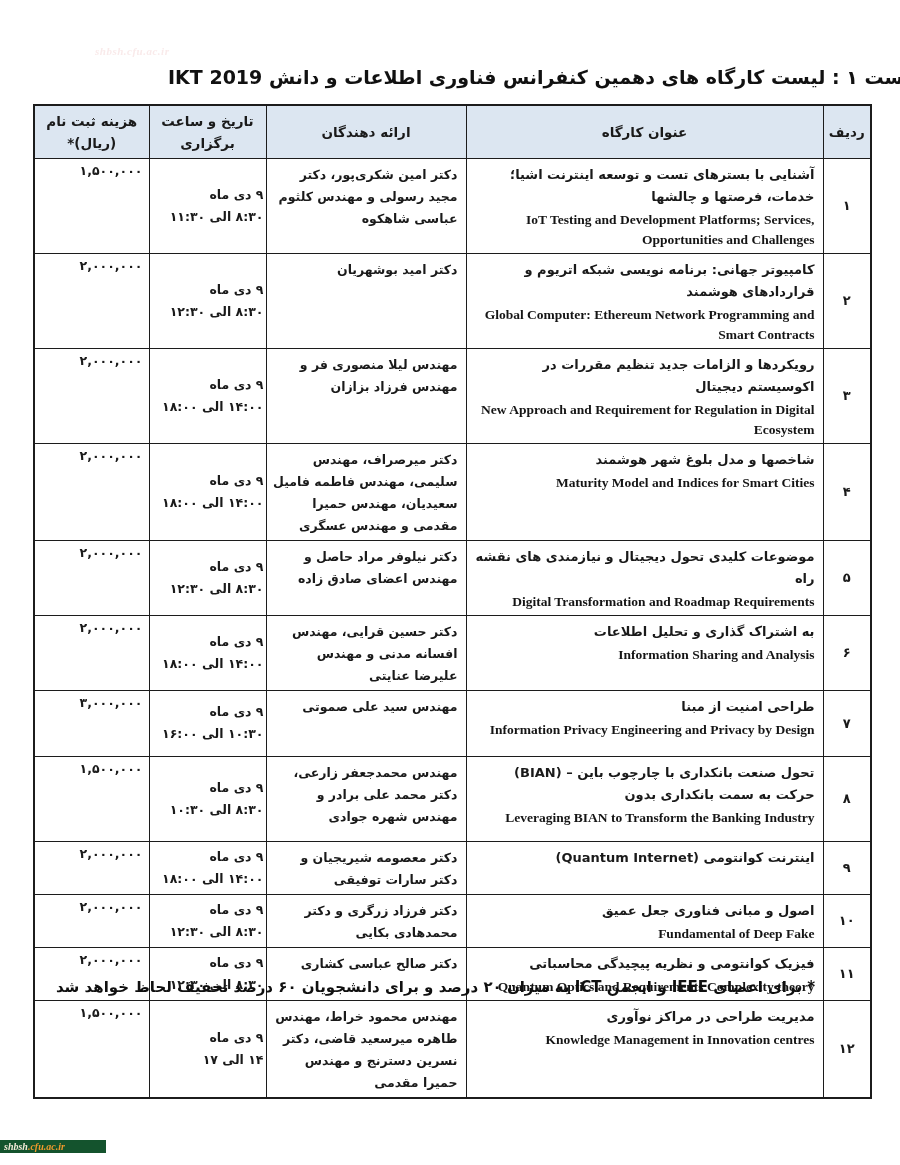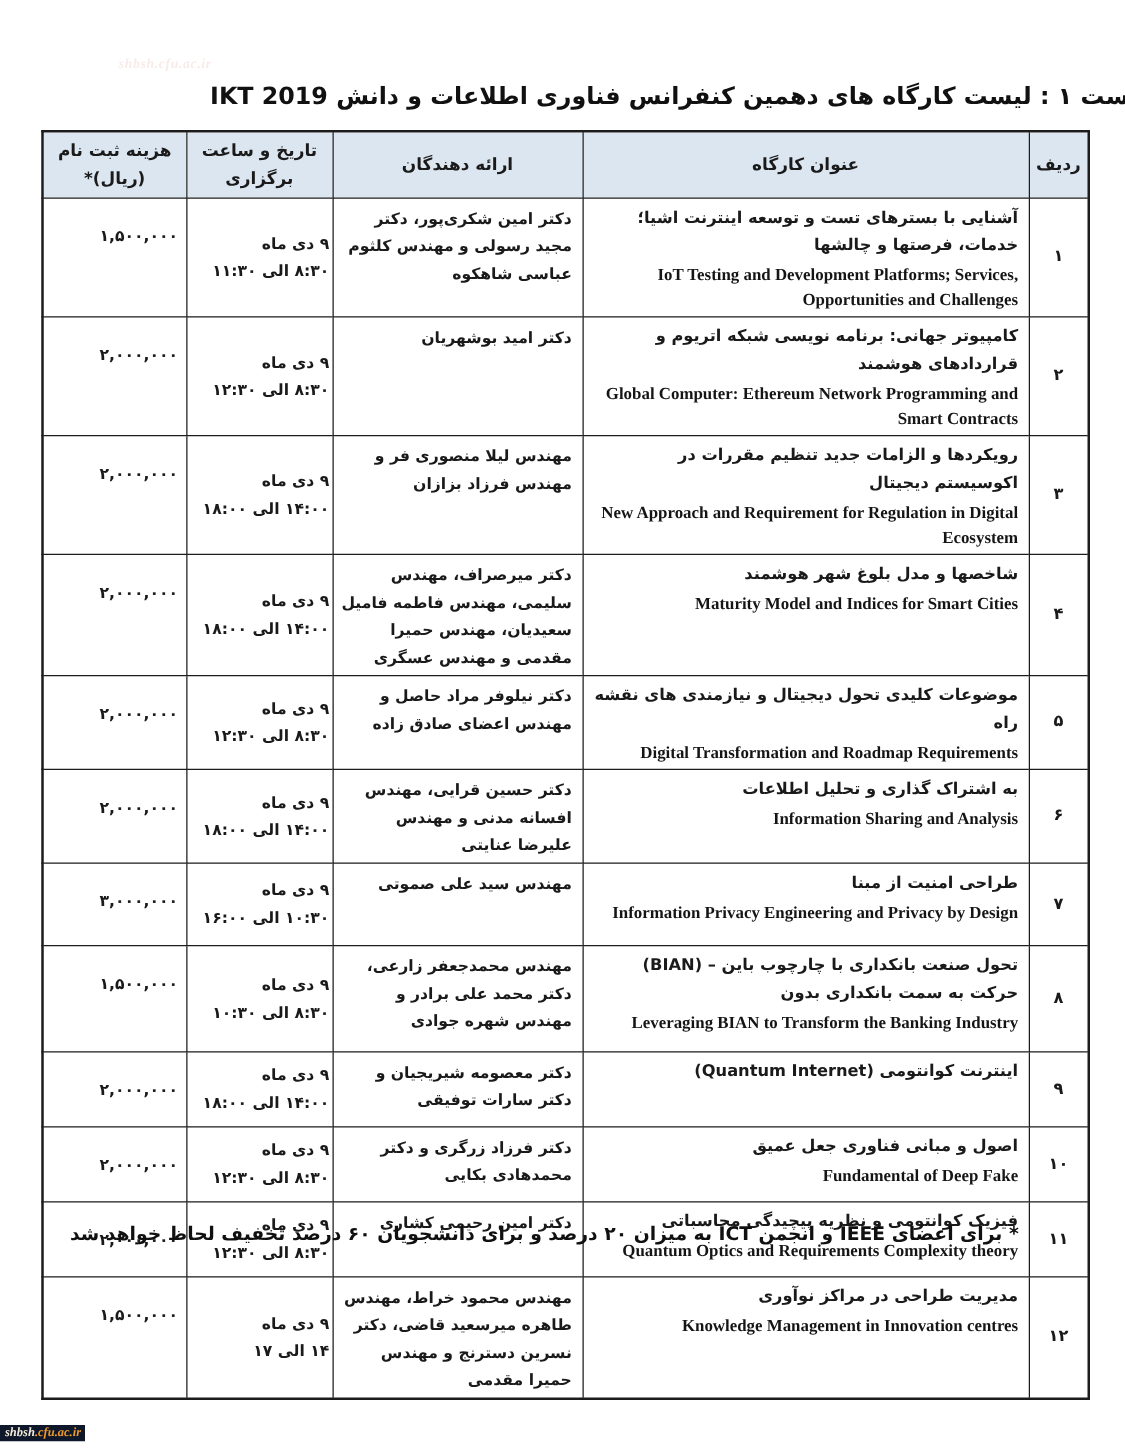--- a/index.html
+++ b/index.html
@@ -47,34 +47,34 @@
   td.c-pres{
     vertical-align:top;direction:rtl;text-align:right;
     font-size:12.5px;font-weight:bold;line-height:22px;padding:5px 8px 3px 5px;
   }
   td.c-date{
     vertical-align:middle;direction:rtl;text-align:right;
     font-size:12.5px;font-weight:bold;line-height:22px;padding:2px 2px;
   }
   td.c-fee{
     vertical-align:top;direction:rtl;text-align:right;
-    font-size:12.5px;font-weight:bold;padding:22px 6px;
+    font-size:12.5px;font-weight:bold;padding:4px 6px;
   }
   
   .footnotes{
     position:absolute;top:972px;left:33px;width:837px;direction:rtl;
     text-align:right;padding-right:55px;box-sizing:border-box;
   }
   .footnote{
     font-size:15px;font-weight:bold;line-height:30px;color:#101010;
     unicode-bidi:plaintext;
   }
   
   .wm-badge{
-    position:absolute;left:0;top:1140px;height:13px;width:68px;background:#0f172a;
+    position:absolute;left:0;top:1140px;height:13px;width:106px;background:#14532d;
     display:flex;align-items:center;padding-left:4px;box-sizing:border-box;
     font:italic bold 10px "Liberation Serif",serif;white-space:nowrap;
   }
   .wm-badge .host{color:#f2ead8;}
   .wm-badge .dom{color:#ef9a2d;}
 </style>
 </head>
 <body>
 
 <div class="wm-top">shbsh.cfu.ac.ir</div>
@@ -235,21 +235,21 @@
           <div>۸:۳۰ الی ۱۲:۳۰</div>
         </td>
         <td class="c-fee">۲,۰۰۰,۰۰۰</td>
       </tr>
       <tr style="height: 53px;">
         <td class="c-no">۱۱</td>
         <td class="c-title">
           <div class="fa">فیزیک کوانتومی و نظریه پیچیدگی محاسباتی</div>
           <div class="en align-left">Quantum Optics and Requirements Complexity theory</div>
         </td>
-        <td class="c-pres">دکتر امین رحیمی کشاری</td>
+        <td class="c-pres">دکتر صالح عباسی کشاری</td>
         <td class="c-date">
           <div>۹ دی ماه</div>
           <div>۸:۳۰ الی ۱۲:۳۰</div>
         </td>
         <td class="c-fee">۲,۰۰۰,۰۰۰</td>
       </tr>
       <tr style="height: 75px;">
         <td class="c-no">۱۲</td>
         <td class="c-title">
           <div class="fa">مدیریت طراحی در مراکز نوآوری</div>

